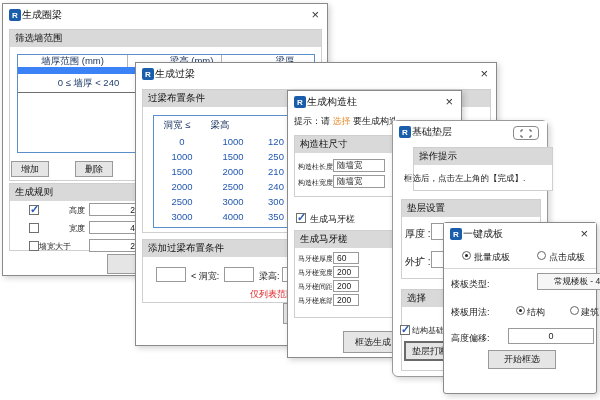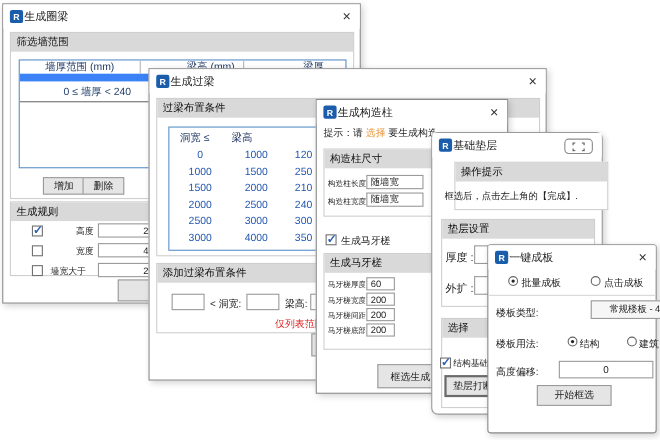--- a/index.html
+++ b/index.html
@@ -67,33 +67,33 @@
         <div class="c" style="width:142px">墙厚范围 (mm)</div>
         <div class="c" style="width:77px">梁高 (mm)</div>
         <div class="c" style="width:75px">梁厚</div>
       </div>
       <div class="dr">
         <div class="c" style="width:142px">0 ≤ 墙厚 &lt; 240</div>
         <div class="c" style="width:77px">150</div>
         <div class="c" style="width:75px">随墙厚度</div>
       </div>
     </div>
-    <div class="btn" style="left:36px;top:157px;width:38px;height:16px">增加</div>
+    <div class="btn" style="left:8px;top:157px;width:38px;height:16px">增加</div>
     <div class="btn" style="left:72px;top:157px;width:38px;height:16px">删除</div>
     <div class="grp" style="left:6px;top:179px;width:313px;height:68px">
       <div class="gh">生成规则</div>
     </div>
     <span class="cb on" style="left:26px;top:201px"></span>
     <div class="lb" style="left:36px;top:201px;width:46px;text-align:right;font-size:8px">高度</div>
     <div class="inp num" style="left:86px;top:199px;width:50px;height:13px">2</div>
     <span class="cb" style="left:26px;top:219px"></span>
     <div class="lb" style="left:36px;top:219px;width:46px;text-align:right;font-size:8px">宽度</div>
     <div class="inp num" style="left:86px;top:217px;width:50px;height:13px">4</div>
     <span class="cb" style="left:26px;top:237px"></span>
-    <div class="lb" style="left:36px;top:237px;width:46px;text-align:center;font-size:8px">墙宽大于</div>
+    <div class="lb" style="left:36px;top:237px;width:46px;text-align:left;font-size:8px">墙宽大于</div>
     <div class="inp num" style="left:86px;top:235px;width:50px;height:13px">2</div>
     <div class="btn" style="left:104px;top:250px;width:62px;height:20px"></div>
   </div>
 
   <div class="win" style="left:135px;top:62px;width:362px;height:284px;z-index:2">
     <div class="tb">
       <span class="ric">R</span>
       <span class="ttl">生成过梁</span>
       <span class="x">×</span>
     </div>

